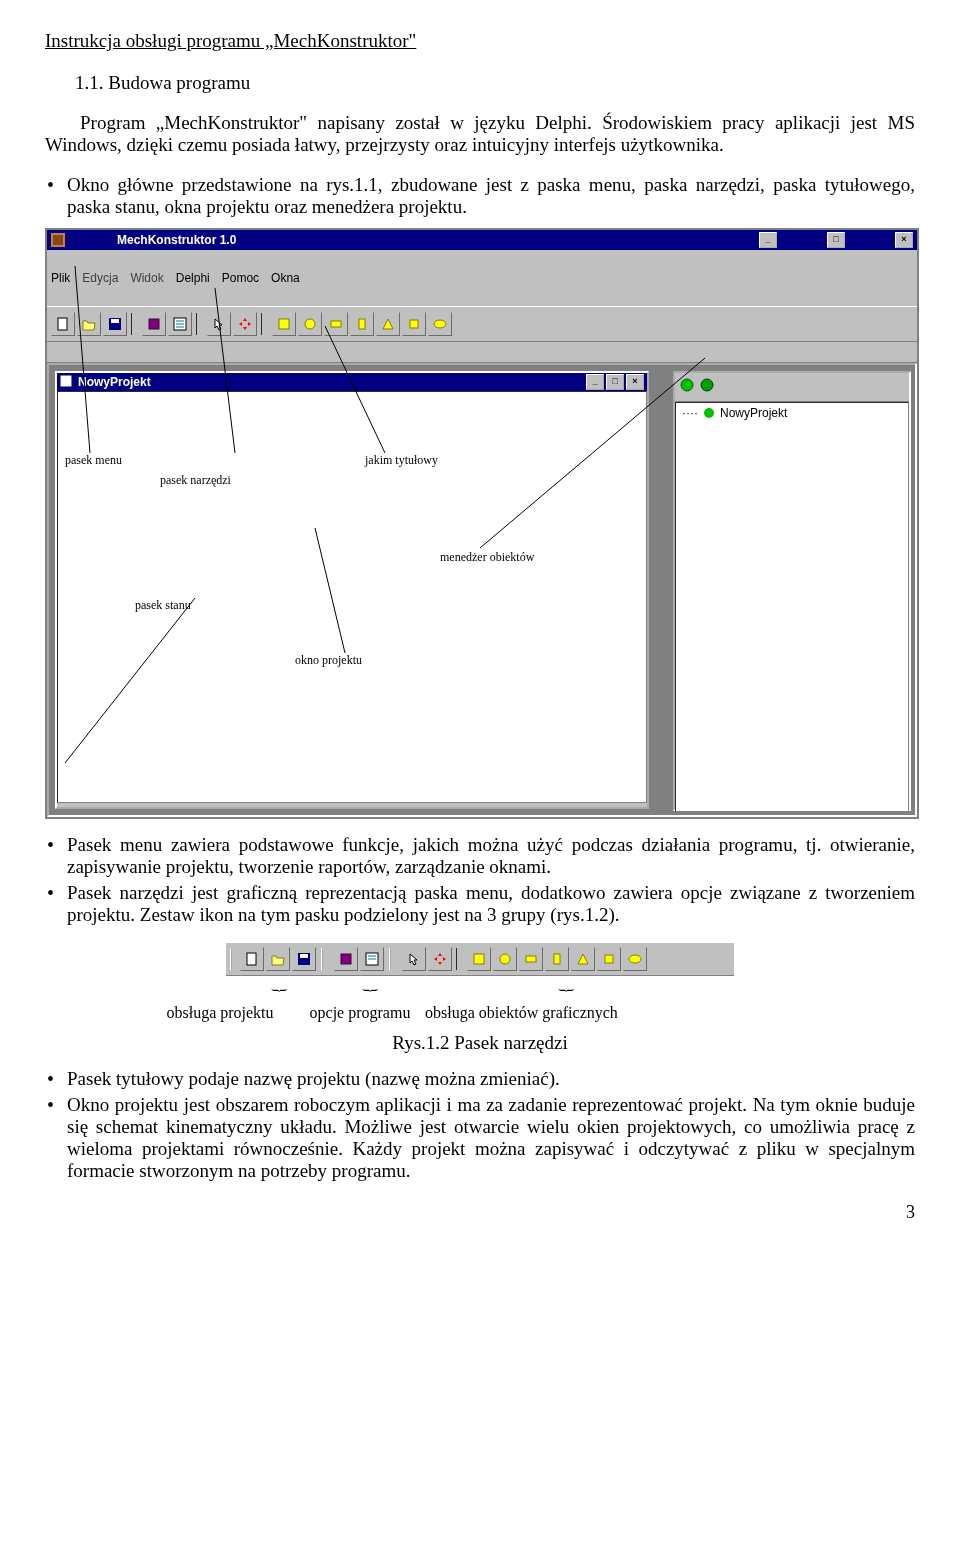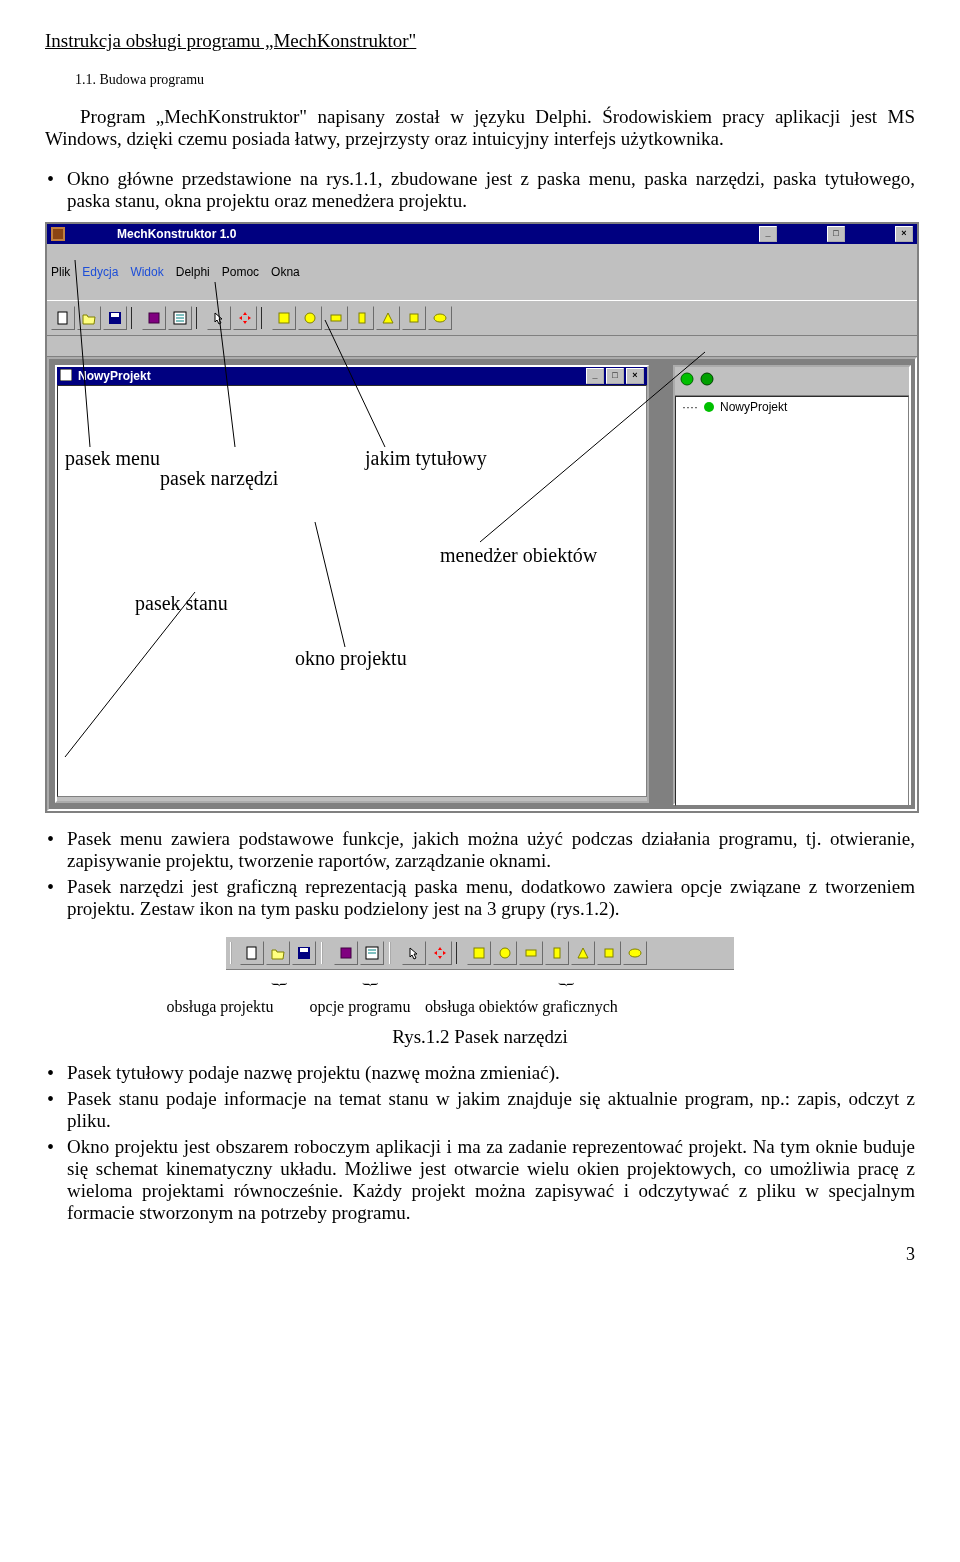--- a/index.html
+++ b/index.html
@@ -11,21 +11,21 @@
     color: #000;
     width: 960px;
     box-sizing: border-box;
   }
   .header-title {
     font-size: 19px;
     text-decoration: underline;
     margin-bottom: 20px;
   }
   .section-num {
-    font-size: 14px;
+    font-size: 19px;
     margin-top: 18px;
     margin-left: 30px;
   }
   .para {
     margin: 18px 0;
     text-align: justify;
     text-indent: 35px;
   }
   .bullet-list {
     margin: 0 0 10px 0;
@@ -79,21 +79,21 @@
     text-align: center; color: #000;
   }
   .menubar {
     background: #c0c0c0;
     font-family: Liberation Sans, sans-serif;
     font-size: 12px;
     padding: 21px 4px;
     display: flex;
     gap: 12px;
   }
-  .menubar .disabled { color: #1d4ed8; }
+  .menubar .disabled { color: #404040; }
   .toolbar-main {
     display: flex;
     align-items: center;
     background: #c0c0c0;
     border-top: 1px solid #fff;
     border-bottom: 1px solid #808080;
     padding: 3px 4px;
     gap: 2px;
     height: 28px;
   }
@@ -151,21 +151,21 @@
     font-family: Tahoma, Arial; font-size: 12px;
     padding: 3px 6px;
   }
   .tree-item { display: flex; align-items: center; gap: 4px; }
   
   .anno-wrap { position: relative; width: 870px; margin: 0 auto 10px auto; }
   .anno-svg { position: absolute; inset: 0; width: 100%; height: 100%; pointer-events:none;}
   .anno-label {
     position: absolute;
     font-family: "Times New Roman", serif;
-    font-size: 20px;
+    font-size: 12px;
     background: transparent;
   }
   
   .toolbar-fig {
     width: 500px;
     margin: 16px auto 4px auto;
     border-top: 1px solid #fff;
     border-bottom: 1px solid #808080;
     background: #c0c0c0;
     display: flex;
@@ -450,17 +450,16 @@
 <div class="brace-label-row">
   <div style="width:150px;text-align:center;margin-left:-35px;">obsługa projektu</div>
   <div style="width:130px;text-align:center;">opcje programu</div>
   <div style="width:280px;text-align:left;">obsługa obiektów graficznych</div>
 </div>
 
 <div class="caption-center">Rys.1.2 Pasek narzędzi</div>
 
 <ul class="bullet-list">
   <li><span>Pasek tytułowy podaje nazwę projektu (nazwę można zmieniać).</span></li>
-  <li><span>Pasek stanu podaje informacje na temat stanu w jakim znajduje się aktualnie program, np.: zapis, odczyt z pliku.</span></li>
   <li><span>Okno projektu jest obszarem roboczym aplikacji i ma za zadanie reprezentować projekt. Na tym oknie buduje się schemat kinematyczny układu. Możliwe jest otwarcie wielu okien projektowych, co umożliwia pracę z wieloma projektami równocześnie. Każdy projekt można zapisywać i odczytywać z pliku w specjalnym formacie stworzonym na potrzeby programu.</span></li>
 </ul>
 
 <div class="pagenum">3</div>
 
 </body></html>

